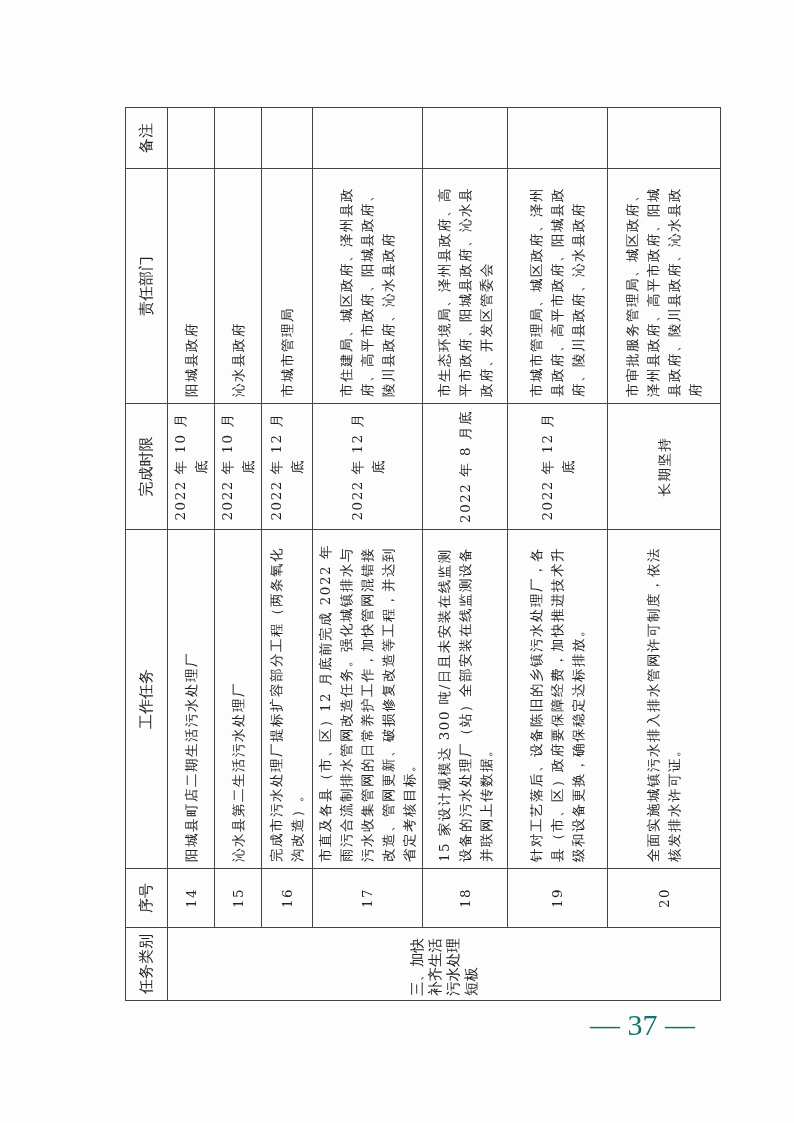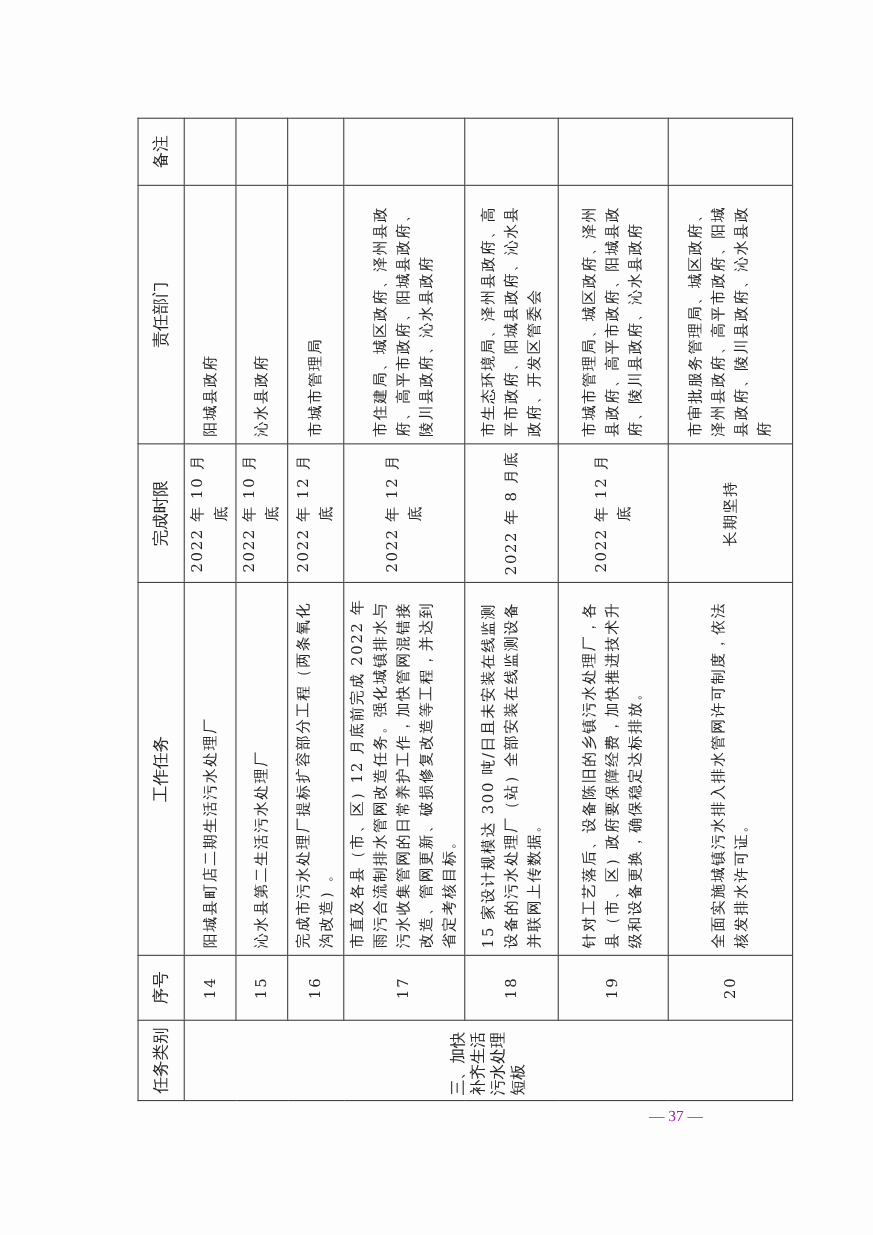--- a/index.html
+++ b/index.html
@@ -7,21 +7,21 @@
          font-family:"DejaVu Serif","Liberation Serif",serif; color:#222; }
   .page-rot { position:absolute; left:125px; top:1001px; width:893px; height:580px;
               transform-origin:0 0; transform:rotate(-90deg); }
   table { border-collapse:collapse; width:893px; height:580px; table-layout:fixed; }
   td, th { border:1.3px solid #444; padding:2px 6px; font-size:13.5px; line-height:21px;
            vertical-align:middle; font-weight:normal; letter-spacing:1.5px; }
   th { font-family:"DejaVu Sans","Liberation Sans",sans-serif; font-size:15px; text-align:center; letter-spacing:0; line-height:17px; }
   td.c { text-align:center; }
   td.l { text-align:left; }
   td.cat { text-align:left; font-family:"DejaVu Sans","Liberation Sans",sans-serif; font-size:14.5px; line-height:18px; letter-spacing:0; vertical-align:middle; padding-left:4px; }
-  .page-num { position:absolute; top:1008px; left:590px; font-family:"Liberation Serif",serif; font-size:14px; color:#a21caf; }
+  .page-num { position:absolute; top:1008px; left:590px; font-family:"Liberation Serif",serif; font-size:30px; color:#0f766e; }
 </style>
 </head>
 <body>
 
 <div class="page-rot">
   <table>
     <colgroup>
       <col style="width:73px">
         <col style="width:59px">
         <col style="width:339px">

